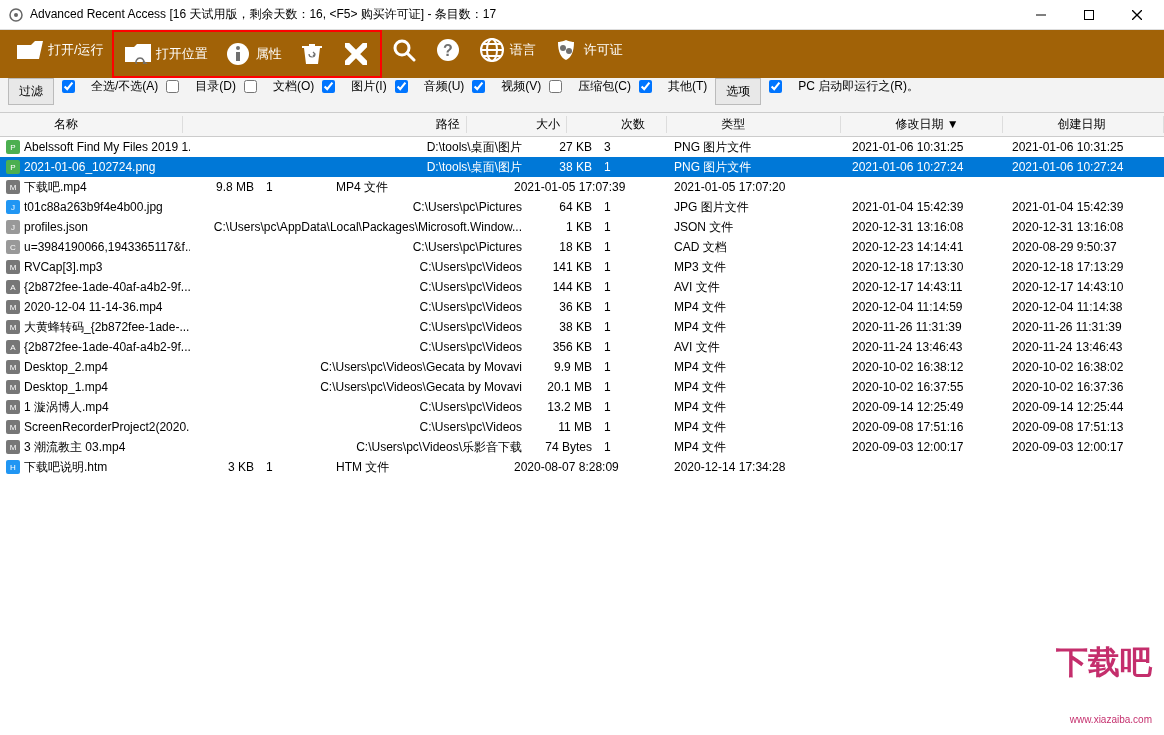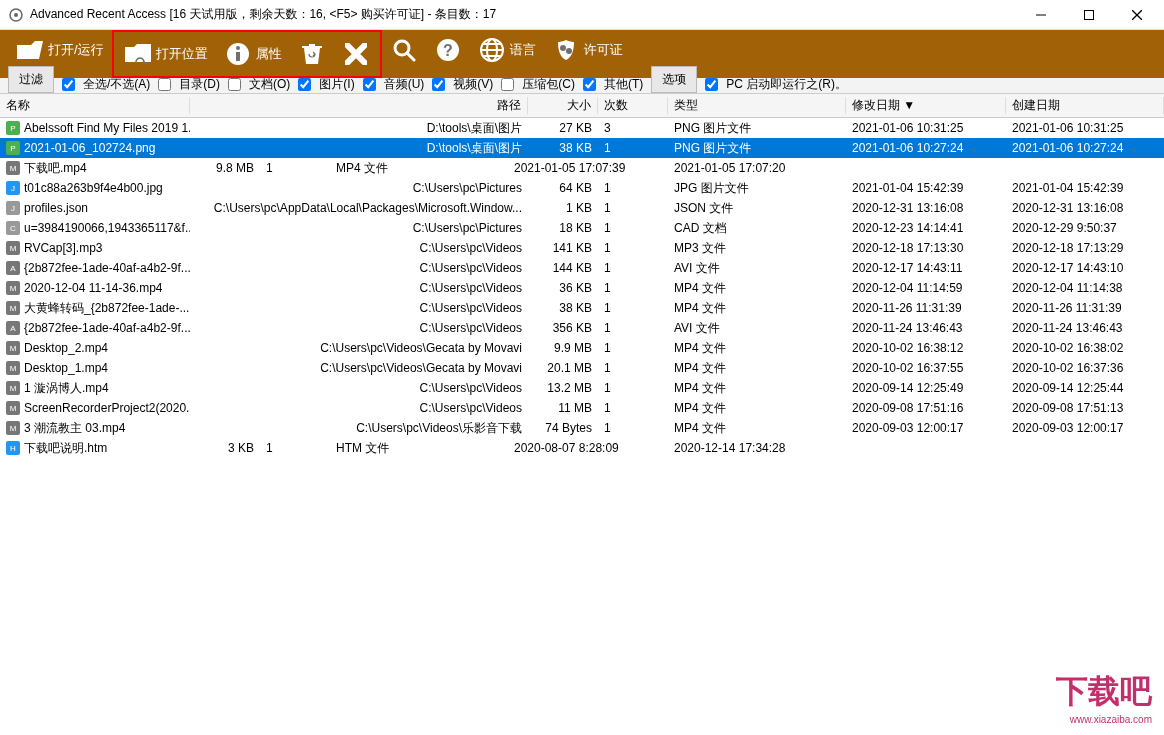--- a/index.html
+++ b/index.html
@@ -9,45 +9,45 @@
 .titlebar-text { flex: 1; font-size: 12px; }
 .win-controls { display: flex; gap: 18px; margin-right: 4px;}
 .win-btn { width: 30px; height: 24px; display: flex; align-items: center; justify-content: center; cursor: pointer; font-size: 12px; }
 
 .toolbar { background: #a16207; height: 48px; display: flex; align-items: flex-start; padding: 0 8px; color: #fff; }
 .tool-btn { display: flex; align-items: center; gap: 4px; padding: 6px 8px; cursor: pointer; font-size: 13px; }
 .tool-icon { width: 28px; height: 28px; display: flex; align-items: center; justify-content: center; }
 .tool-icon svg { fill: #fff; }
 .highlight-box { border: 2px solid #ff0000; display: flex; align-items: center; padding: 2px; }
 
-.filterbar { display: flex; align-items: flex-end; height: 16px; padding: 0 8px; background: #f3f3f3; border-bottom: 1px solid #ccc; gap: 8px; }
+.filterbar { display: flex; align-items: flex-start; height: 35px; padding: 0 8px; background: #f3f3f3; border-bottom: 1px solid #ccc; gap: 8px; }
 .filterbar .tab { padding: 4px 10px; font-size: 12px; border: 1px solid transparent; cursor: pointer; }
 .filterbar .tab.active { background: #e8e8e8; border: 1px solid #bbb; }
-.chk { display: inline-flex; align-items: center; gap: 8px; font-size: 12px; cursor: pointer; }
+.chk { display: inline-flex; align-items: center; gap: 16px; font-size: 12px; cursor: pointer; }
 .chk input { width: 13px; height: 13px; }
 
 .grid-header { display: flex; background: #f5f5f5; border-bottom: 1px solid #ccc; height: 24px; align-items: center; font-size: 12px; }
-.grid-header .col { padding: 0 6px; border-right: 1px solid #ddd; overflow: hidden; white-space: nowrap; }
+.grid-header .col { padding: 0 6px; border-right: 1px solid #ddd; overflow: hidden; white-space: nowrap; margin-left: 48px; }
 .col-name { width: 190px; }
 .col-path { width: 338px; text-align: right; }
 .col-size { width: 70px; text-align: right; }
 .col-count { width: 70px; }
 .col-type { width: 178px; }
 .col-mod { width: 160px; }
 .col-create { width: 158px; }
 
 .grid-body { overflow-y: auto; height: 590px; }
 .row { display: flex; height: 20px; align-items: center; font-size: 12px; border-bottom: 0px solid #eee; }
 .row.sel { background: #0078d7; color: #fff; }
 .row .col { padding: 0 6px; overflow: hidden; white-space: nowrap; text-overflow: ellipsis; }
 .row .col-name { display: flex; align-items: center; gap: 4px; }
 .file-icon { width: 14px; height: 14px; flex-shrink: 0; display: inline-flex; align-items: center; justify-content: center; border-radius: 2px; font-size: 8px; color: #fff; }
 
 .watermark { position: absolute; right: 12px; bottom: 10px; font-size: 32px; font-weight: bold; color: #be185d; opacity: 0.9; }
-.watermark small { display: block; font-size: 10px; font-weight: normal; text-align: right; }
+.watermark small { display: block; font-size: 10px; font-weight: normal; text-align: right; margin-top: 29px; }
 </style>
 </head>
 <body>
 
 <div class="titlebar">
   <span class="titlebar-icon">
     <svg width="14" height="14" viewBox="0 0 14 14">
         <circle cx="7" cy="7" r="6" fill="none" stroke="#666" stroke-width="1.5"></circle>
         <circle cx="7" cy="7" r="2" fill="#666"></circle>
       </svg>
@@ -272,21 +272,21 @@
     <div class="row">
       <div class="col col-name">
         <span class="file-icon" style="background:#999">C</span>
         <span>u=3984190066,1943365117&amp;f...</span>
       </div>
       <div class="col col-path">C:\Users\pc\Pictures</div>
       <div class="col col-size">18 KB</div>
       <div class="col col-count">1</div>
       <div class="col col-type">CAD 文档</div>
       <div class="col col-mod">2020-12-23 14:14:41</div>
-      <div class="col col-create">2020-12-29 9:50:37</div>
+      <div class="col col-create">2020-08-29 9:50:37</div>
     </div>
     <div class="row">
       <div class="col col-name">
         <span class="file-icon" style="background:#777">M</span>
         <span>RVCap[3].mp3</span>
       </div>
       <div class="col col-path">C:\Users\pc\Videos</div>
       <div class="col col-size">141 KB</div>
       <div class="col col-count">1</div>
       <div class="col col-type">MP3 文件</div>

